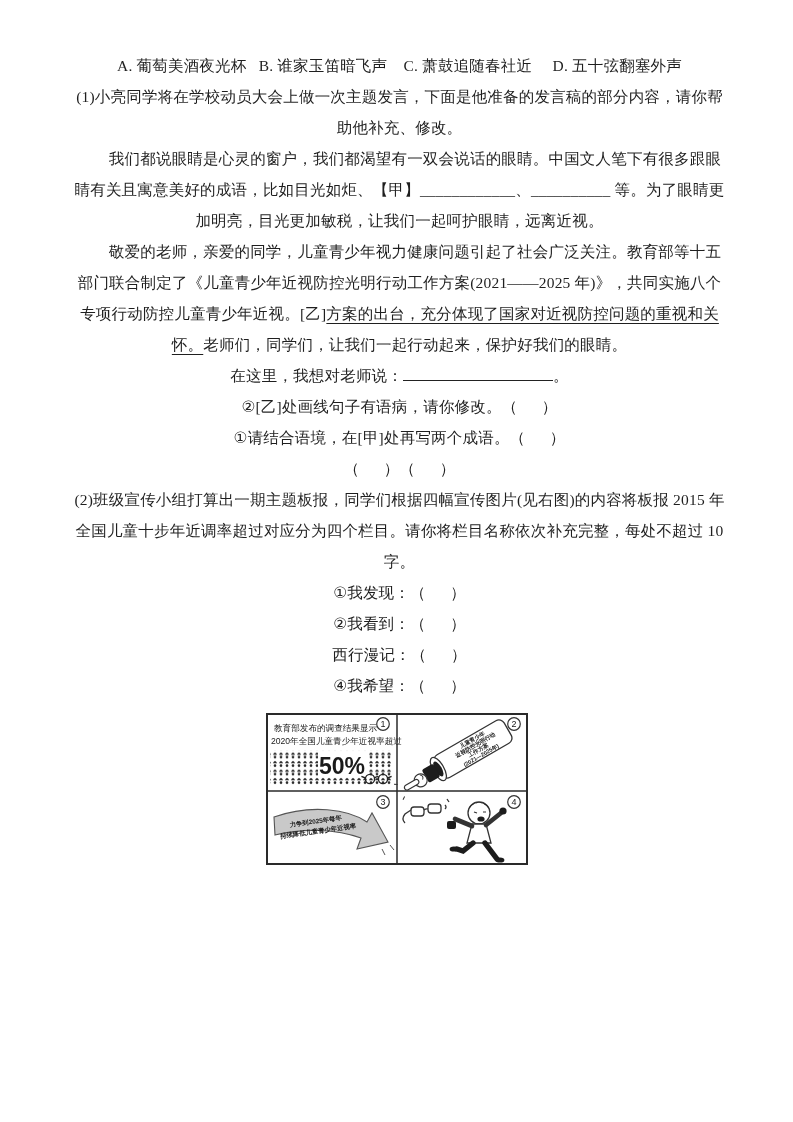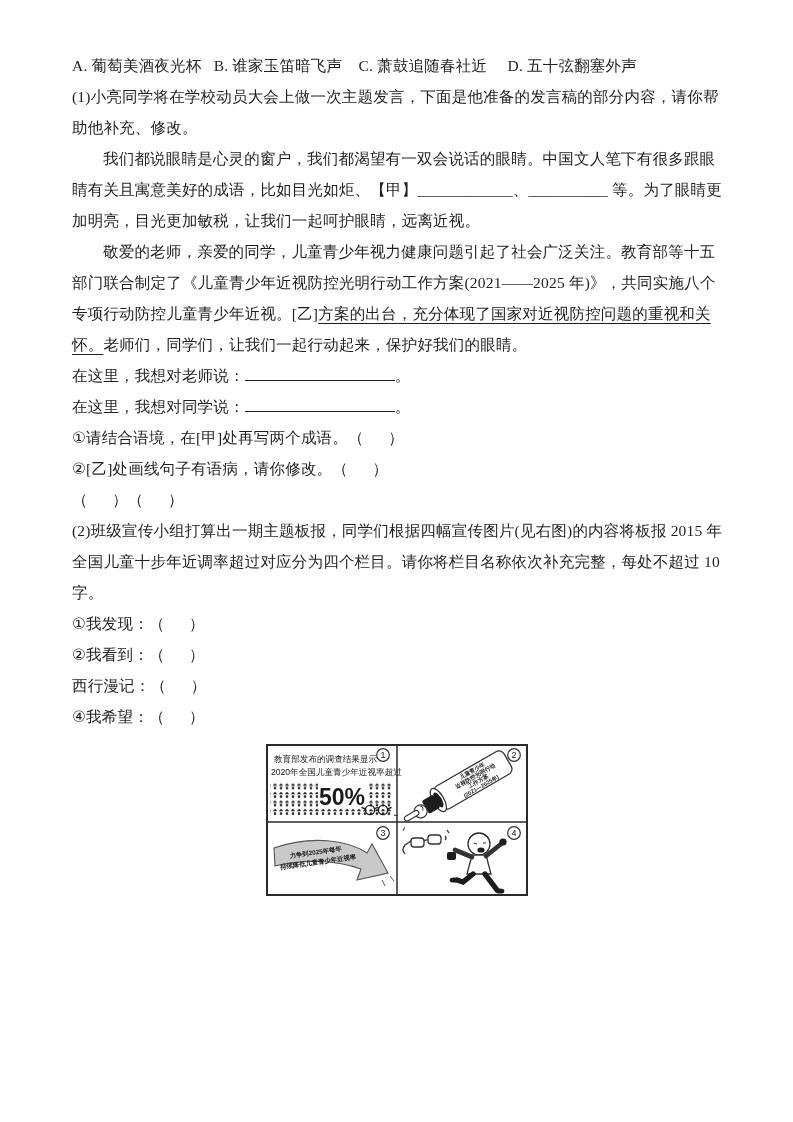--- a/index.html
+++ b/index.html
@@ -15,20 +15,21 @@
     position:absolute;
     left:72px;top:50px;
     width:655px;
     font-size:15.5px;
   }
   .content p{
     margin:0;
     line-height:31px;
     white-space:pre-wrap;
     letter-spacing:0.2px;
+    text-align:center;
   }
   .indent{text-indent:2em;}
   .u{
     text-decoration:underline;
     text-underline-offset:4px;
   }
   .blank-line{
     display:inline-block;
     width:150px;
     height:14px;
@@ -56,24 +57,23 @@
 
 
     <p>(1)小亮同学将在学校动员大会上做一次主题发言，下面是他准备的发言稿的部分内容，请你帮助他补充、修改。</p>
 
     <p class="indent">我们都说眼睛是心灵的窗户，我们都渴望有一双会说话的眼睛。中国文人笔下有很多跟眼睛有关且寓意美好的成语，比如目光如炬、【甲】____________、__________ 等。为了眼睛更加明亮，目光更加敏税，让我们一起呵护眼睛，远离近视。</p>
 
     <p class="indent"><span>敬爱的老师，亲爱的同学，儿童青少年视力健康问题引起了社会广泛关注。教育部等十五部门联合制定了《儿童青少年近视防控光明行动工作方案(2021——2025 年)》，共同实施八个专项行动防控儿童青少年近视。[乙]</span><span class="u">方案的出台，充分体现了国家对近视防控问题的重视和关怀。</span><span>老师们，同学们，让我们一起行动起来，保护好我们的眼睛。</span></p>
 
     <p><span>在这里，我想对老师说：</span><span class="blank-line"></span><span>。</span></p>
 
-    <p><span>在这里，我想对同学说：</span><span class="blank-line"></span><span>。</span></p>
 
+    <p>②[乙]处画线句子有语病，请你修改。（      ）</p>
     <p>①请结合语境，在[甲]处再写两个成语。（      ）</p>
-    <p>②[乙]处画线句子有语病，请你修改。（      ）</p>
     <p>（      ）（      ）</p>
 
     <p>(2)班级宣传小组打算出一期主题板报，同学们根据四幅宣传图片(见右图)的内容将板报 2015 年全国儿童十步年近调率超过对应分为四个栏目。请你将栏目名称依次补充完整，每处不超过 10 字。</p>
 
     <p>①我发现：（      ）</p>
     <p>②我看到：（      ）</p>
     <p>西行漫记：（      ）</p>
     <p>④我希望：（      ）</p>
 
     <div class="comic-wrap">

